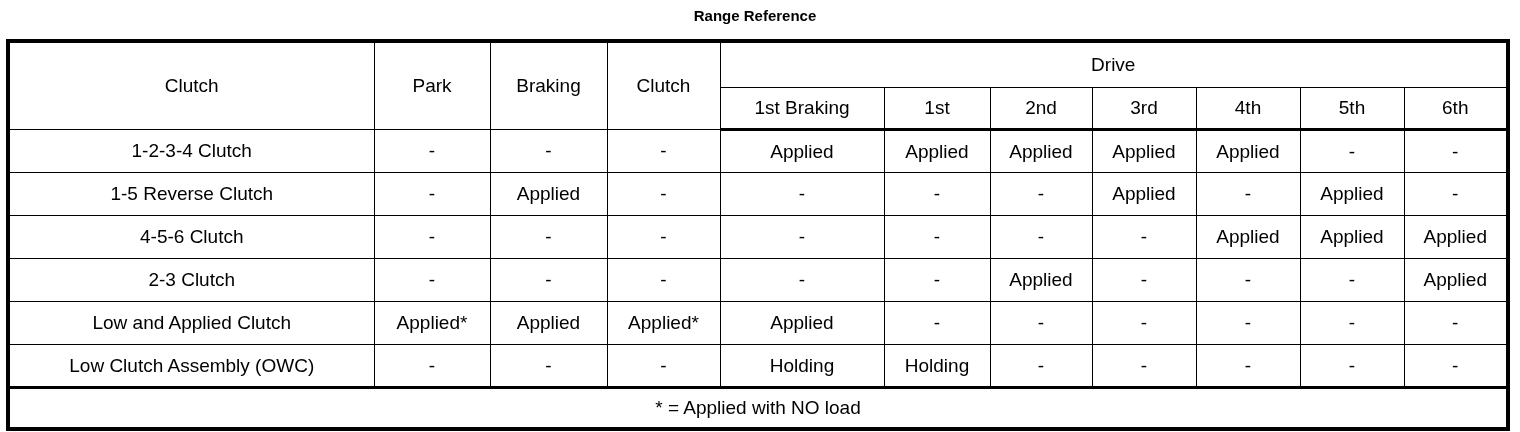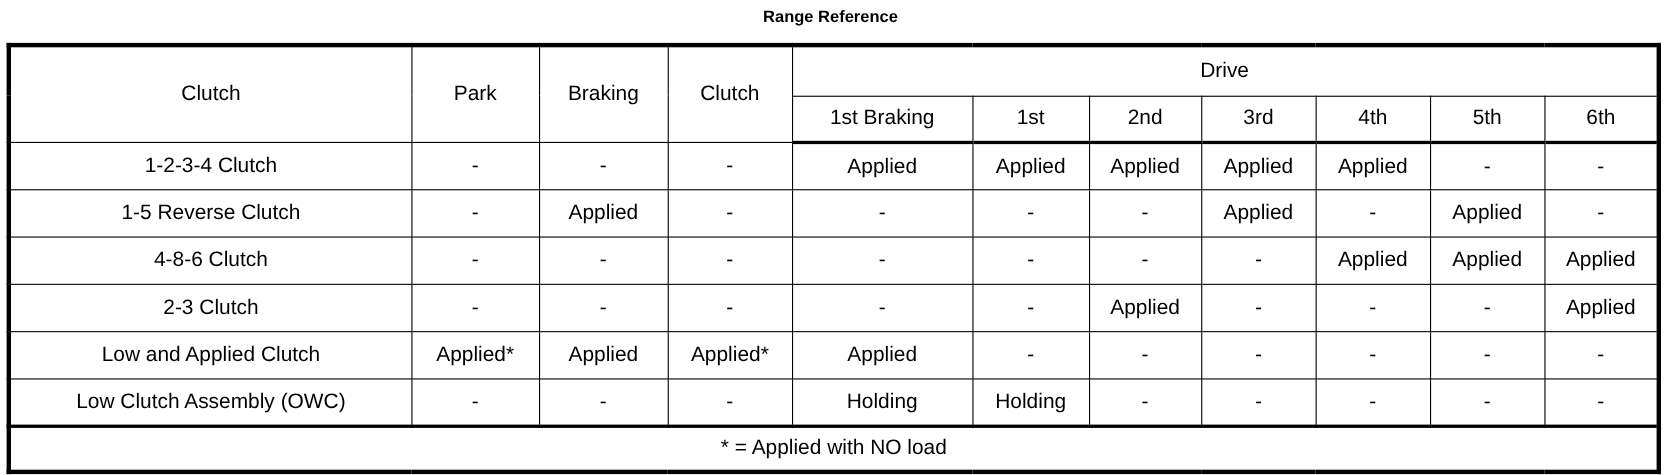--- a/index.html
+++ b/index.html
@@ -192,21 +192,21 @@
         <td class="data-cell">-</td>
         <td class="data-cell">-</td>
         <td class="data-cell">-</td>
         <td class="data-cell">-</td>
         <td class="data-cell">Applied</td>
         <td class="data-cell">-</td>
         <td class="data-cell">Applied</td>
         <td class="data-cell">-</td>
       </tr>
       <tr>
-        <td class="row-label">4-8-6 Clutch</td>
+        <td class="row-label">4-5-6 Clutch</td>
         <td class="data-cell">-</td>
         <td class="data-cell">-</td>
         <td class="data-cell">-</td>
         <td class="data-cell">-</td>
         <td class="data-cell">-</td>
         <td class="data-cell">-</td>
         <td class="data-cell">-</td>
         <td class="data-cell">Applied</td>
         <td class="data-cell">Applied</td>
         <td class="data-cell">Applied</td>

